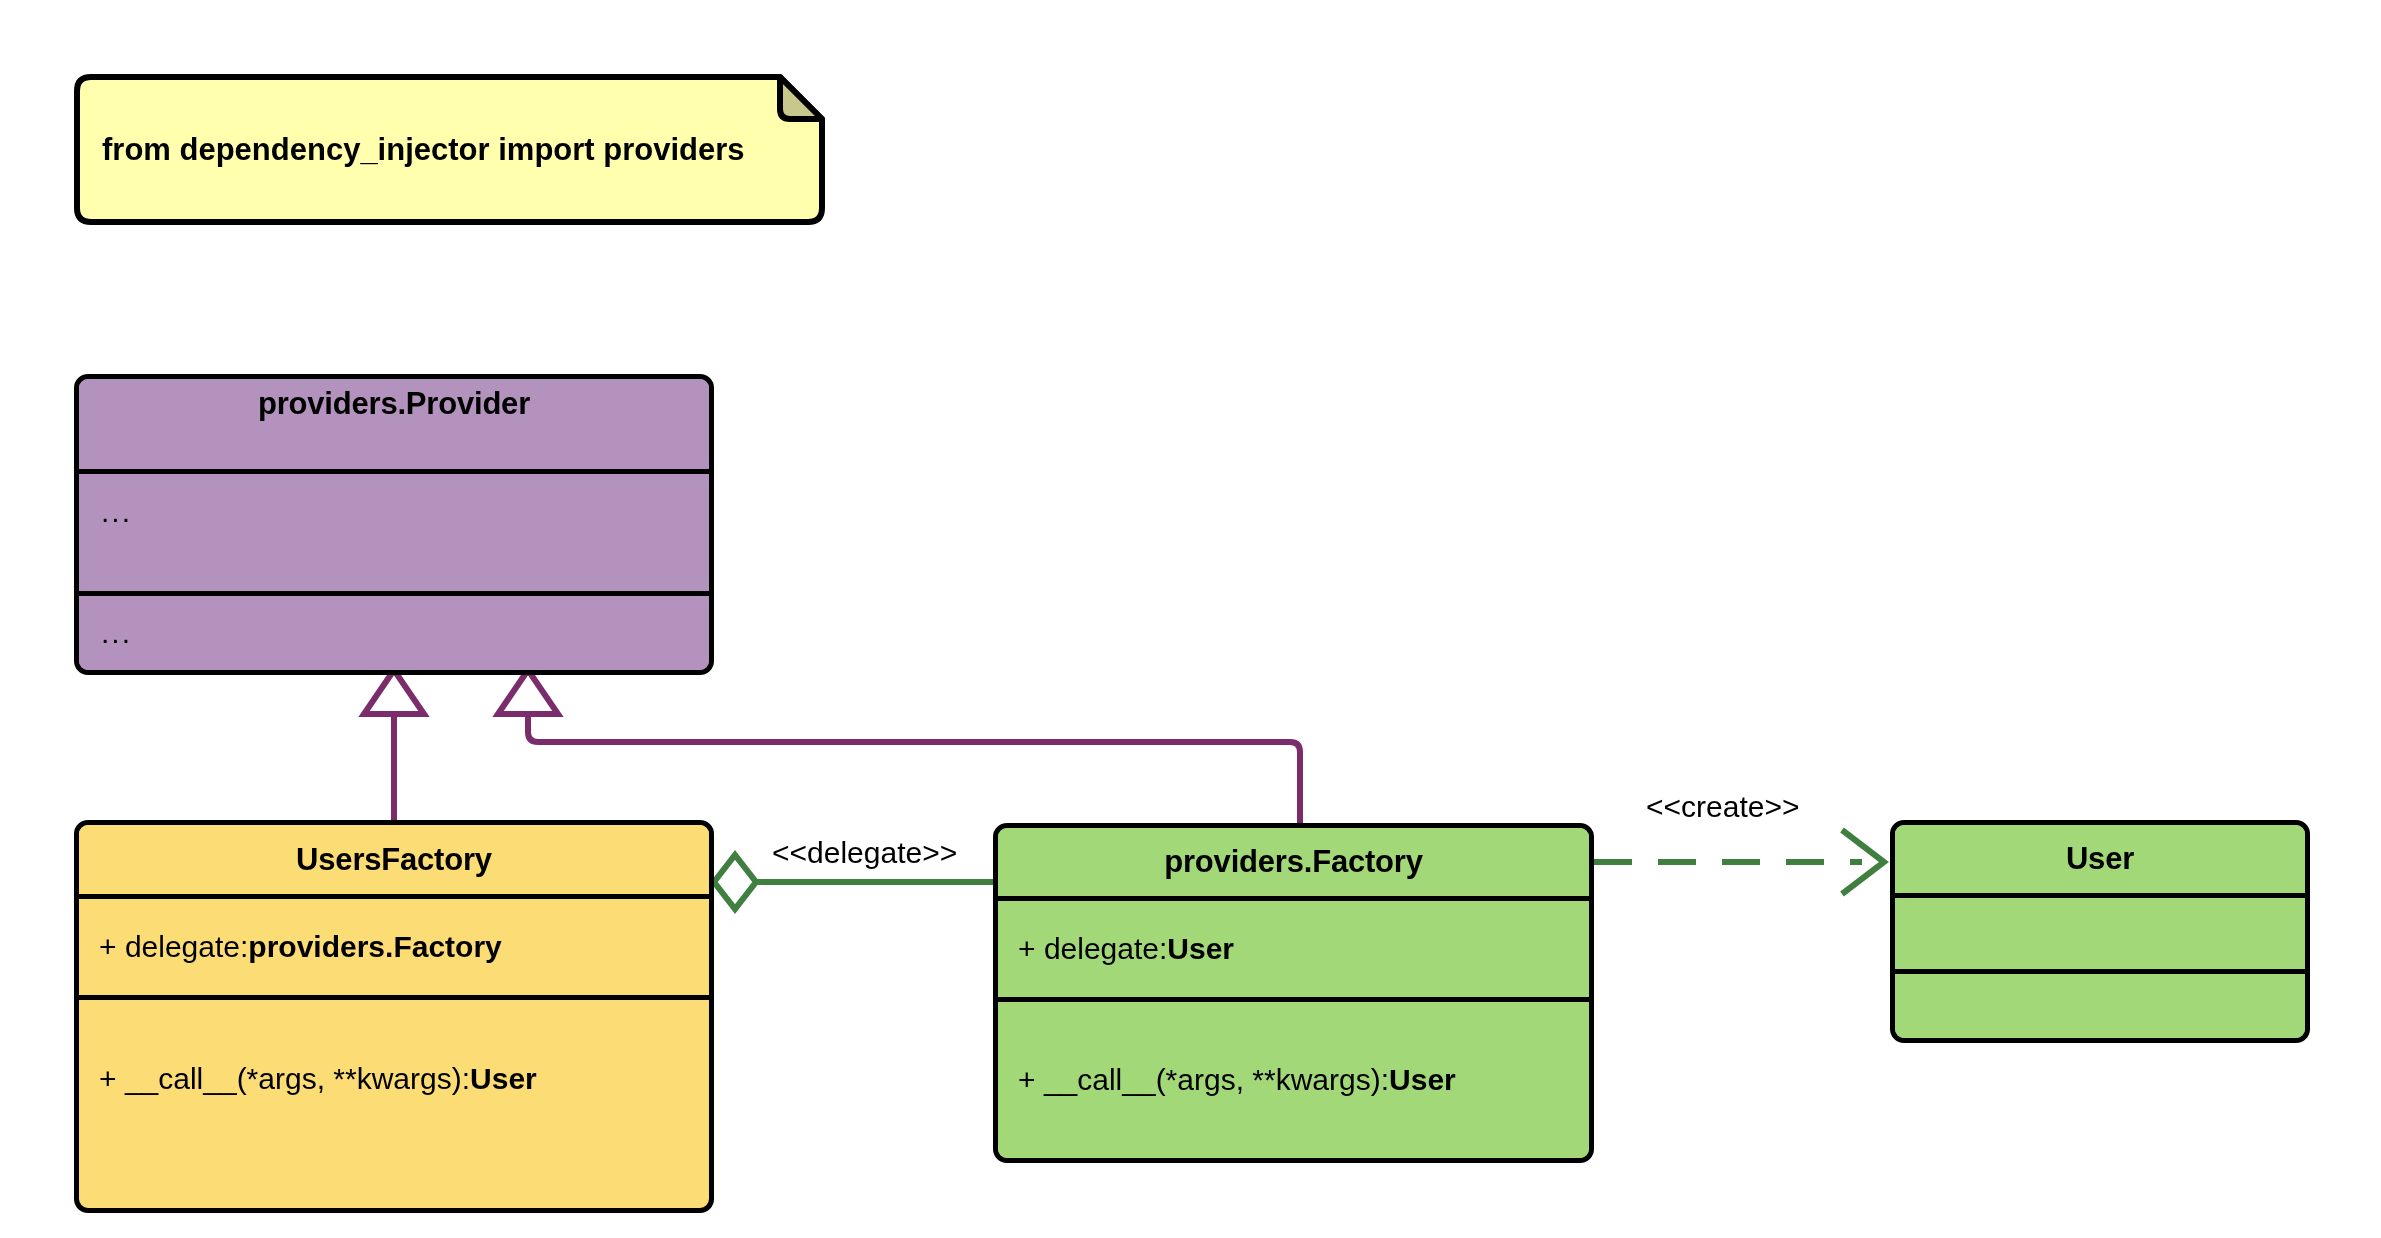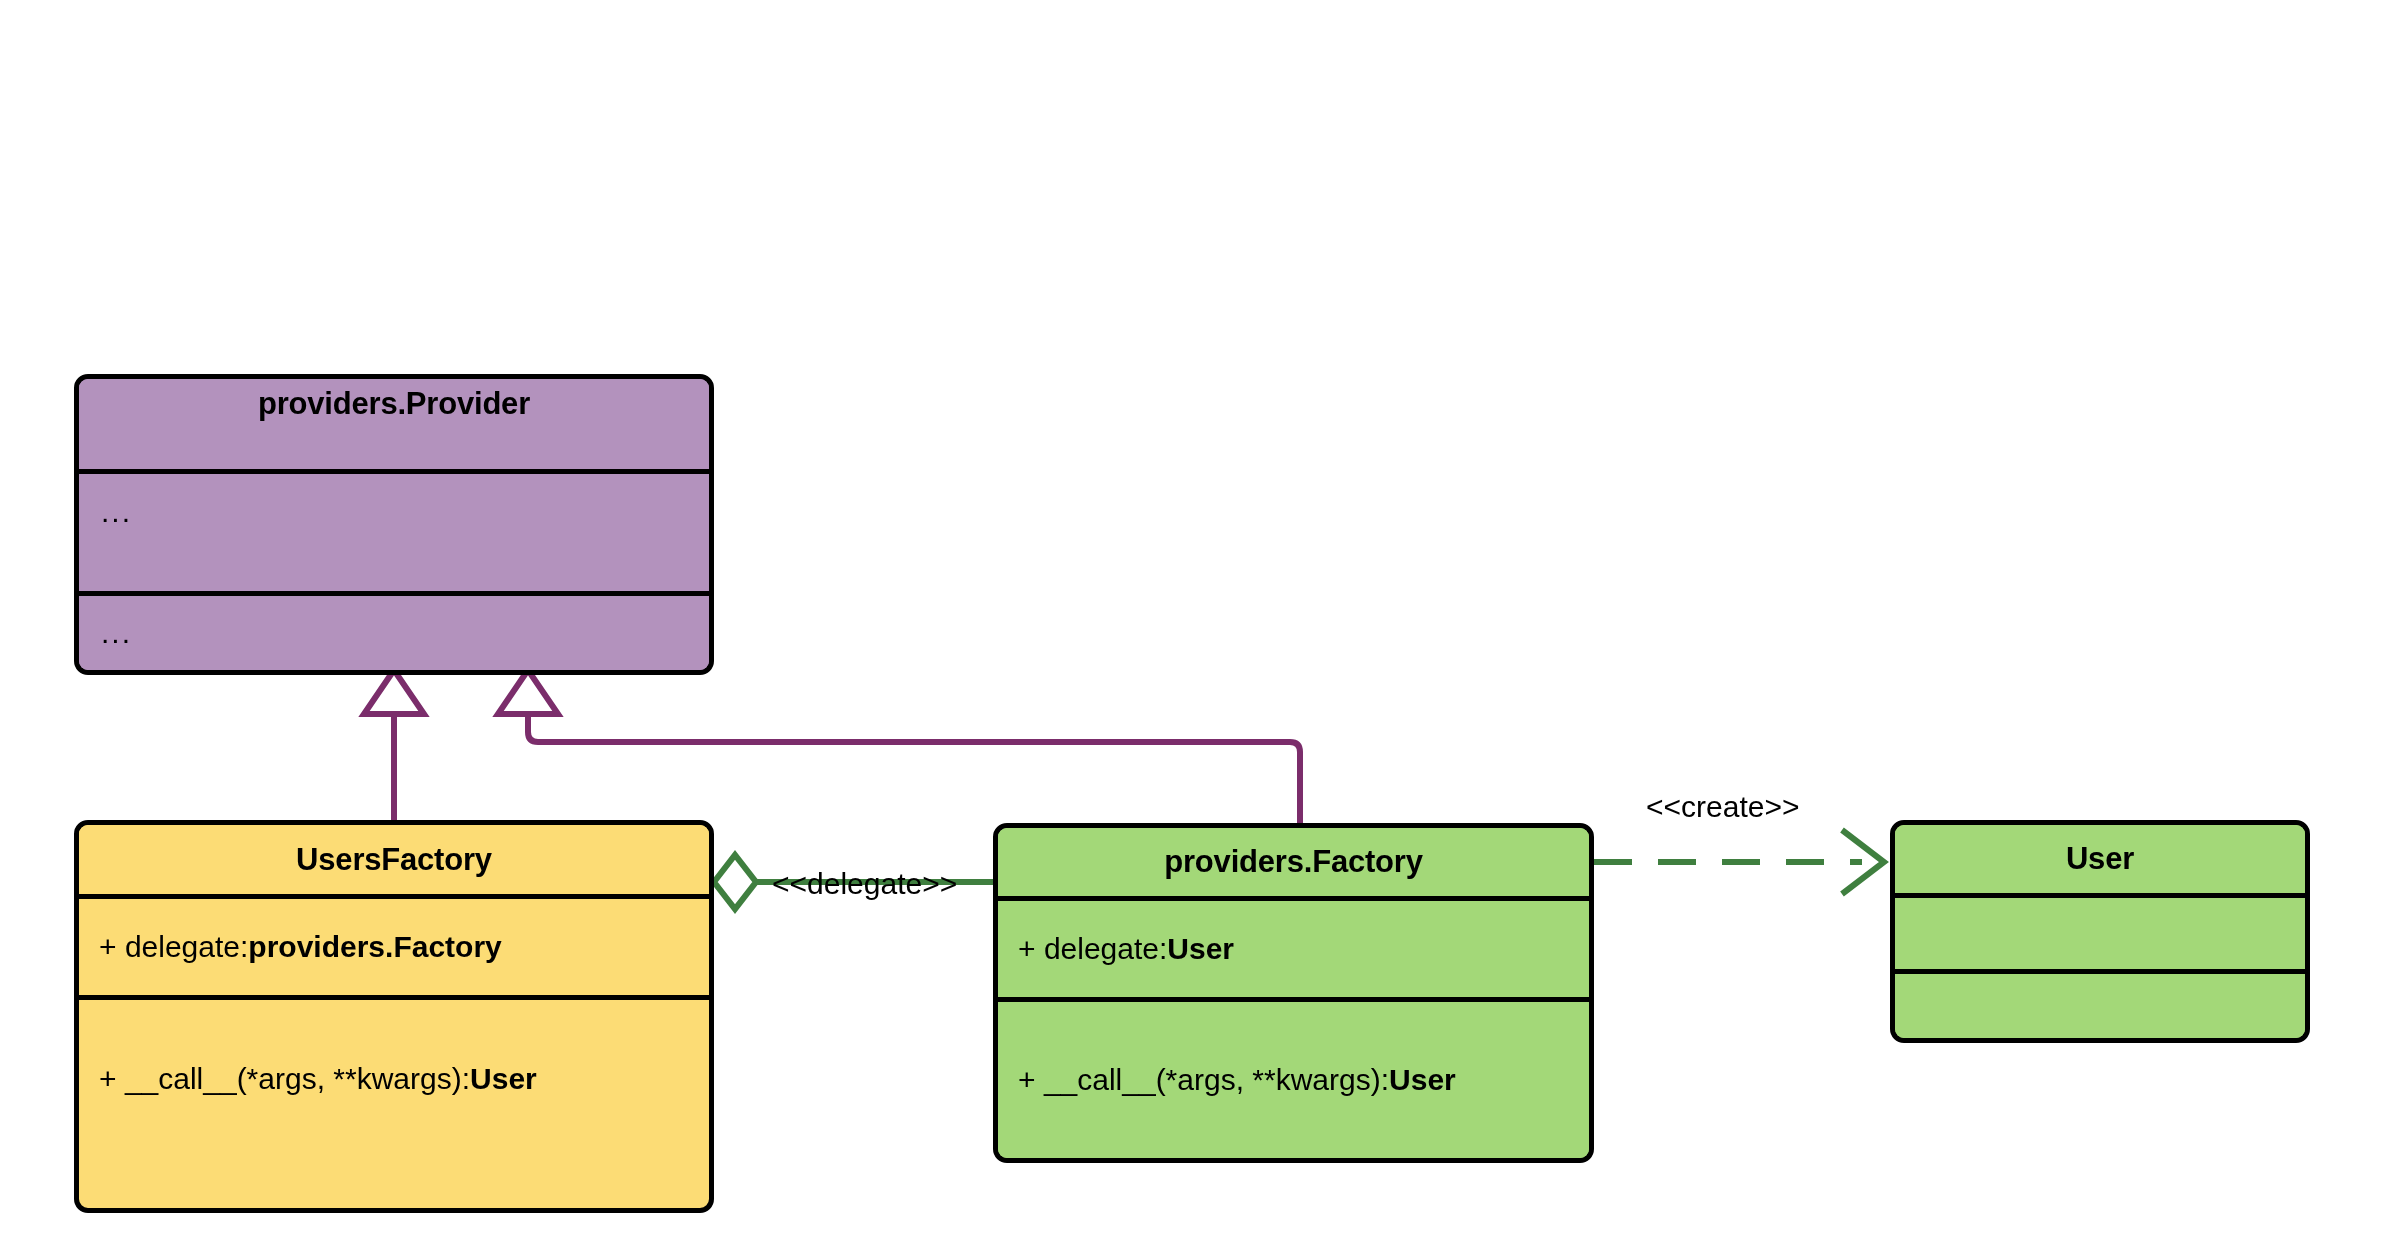--- a/index.html
+++ b/index.html
@@ -128,20 +128,27 @@
       <line x1="755" y1="882" x2="993" y2="882" stroke="#3f7f3f" stroke-width="6"></line>
       <polygon points="714,882 735,855 756,882 735,909" fill="#ffffff" stroke="#3f7f3f" stroke-width="6" stroke-linejoin="miter"></polygon>
     </g>
 
     <g>
       <line x1="1594" y1="862" x2="1862" y2="862" stroke="#3f7f3f" stroke-width="6" stroke-dasharray="38 26"></line>
       <polyline points="1842,830 1884,862 1842,894" fill="none" stroke="#3f7f3f" stroke-width="6" stroke-linecap="butt" stroke-linejoin="miter"></polyline>
     </g>
   </svg>
 
+  <div id="note">
+    <svg width="751" height="151" viewBox="0 0 751 151" xmlns="http://www.w3.org/2000/svg">
+      <path d="M 3 17 Q 3 3 17 3 L 706 3 L 748 45 L 748 134 Q 748 148 734 148 L 17 148 Q 3 148 3 134 Z" fill="#ffffad" stroke="#000000" stroke-width="6" stroke-linejoin="round"></path>
+      <path d="M 706 3 L 748 45 L 716 45 Q 706 45 706 35 Z" fill="#c8c88c" stroke="#000000" stroke-width="6" stroke-linejoin="round"></path>
+    </svg>
+    <div class="note-text">from dependency_injector import providers</div>
+  </div>
 
   <div class="uml-class fill-purple" style="left:74px; top:374px; width:640px; height:301px;gap:40px;">
     <div class="row uml-title fill-purple" style="height:68px;">providers.Provider</div>
     <div class="row uml-ellipsis fill-purple" style="height:111px;">...</div>
     <div class="row uml-ellipsis fill-purple" style="height:106px;">...</div>
   </div>
 
   <div class="uml-class fill-yellow" style="left:74px; top:820px; width:640px; height:393px;">
     <div class="row uml-title fill-yellow" style="height:69px;">UsersFactory</div>
     <div class="row uml-member fill-yellow" style="height:101px;">
@@ -173,17 +180,17 @@
       <b>User</b>
     </div>
   </div>
 
   <div class="uml-class fill-green" style="left:1890px; top:820px; width:420px; height:223px;">
     <div class="row uml-title fill-green" style="height:68px;">User</div>
     <div class="row uml-member fill-green" style="height:76px;"></div>
     <div class="row uml-member fill-green" style="height:69px;"></div>
   </div>
 
-  <div class="stereotype" style="left:772px; top:836px;margin-top:31px;">&lt;&lt;delegate&gt;&gt;</div>
+  <div class="stereotype" style="left:772px; top:836px;">&lt;&lt;delegate&gt;&gt;</div>
 
   <div class="stereotype" style="left:1646px; top:790px;">&lt;&lt;create&gt;&gt;</div>
 
 </div>
 
 </body></html>

